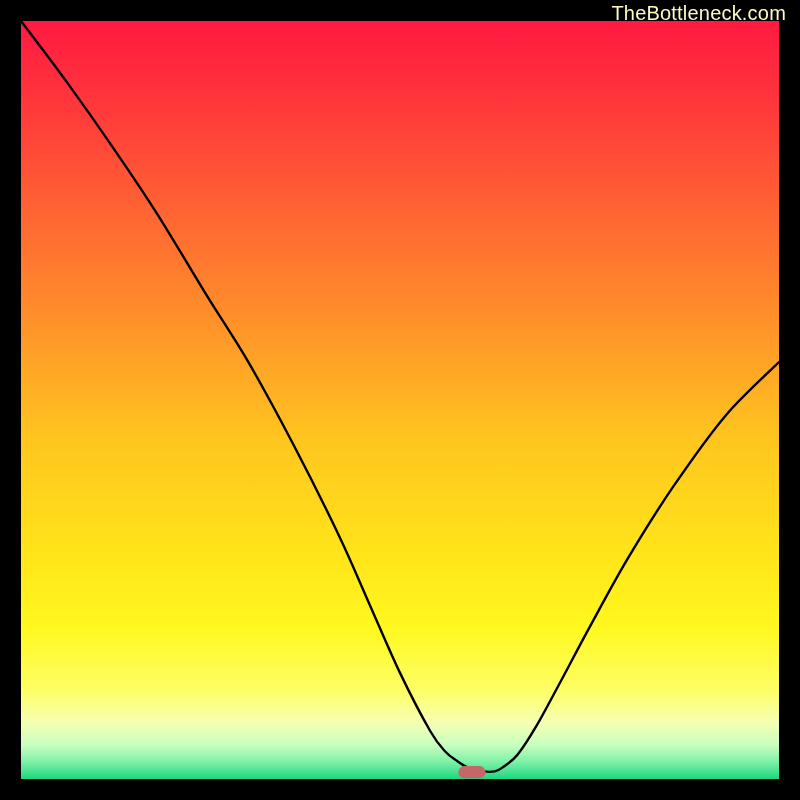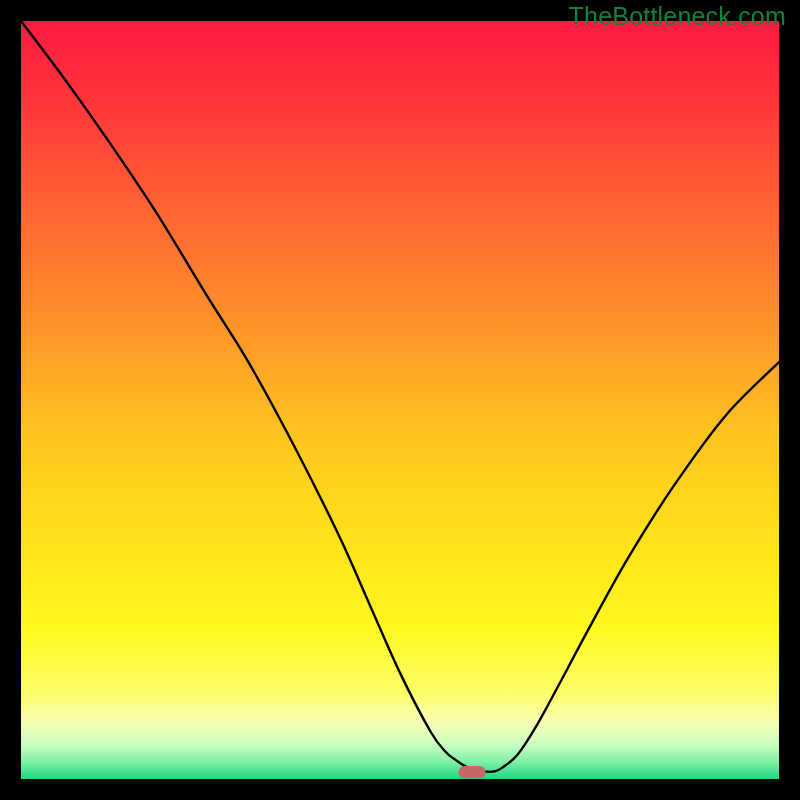--- a/index.html
+++ b/index.html
@@ -20,23 +20,23 @@
     position: absolute;
     left: 21px;
     top: 21px;
     width: 758px;
     height: 758px;
   }
   .watermark {
     position: absolute;
     top: 2px;
     right: 14px;
-    color: #15803d;
+    color: #fef9c3;
     font-family: Arial, Helvetica, sans-serif;
-    font-size: 25px;
+    font-size: 20px;
     font-weight: 500;
     letter-spacing: 0.2px;
     user-select: none;
   }
   svg { display: block; }
 </style>
 </head>
 <body>
 
 <div class="frame">

